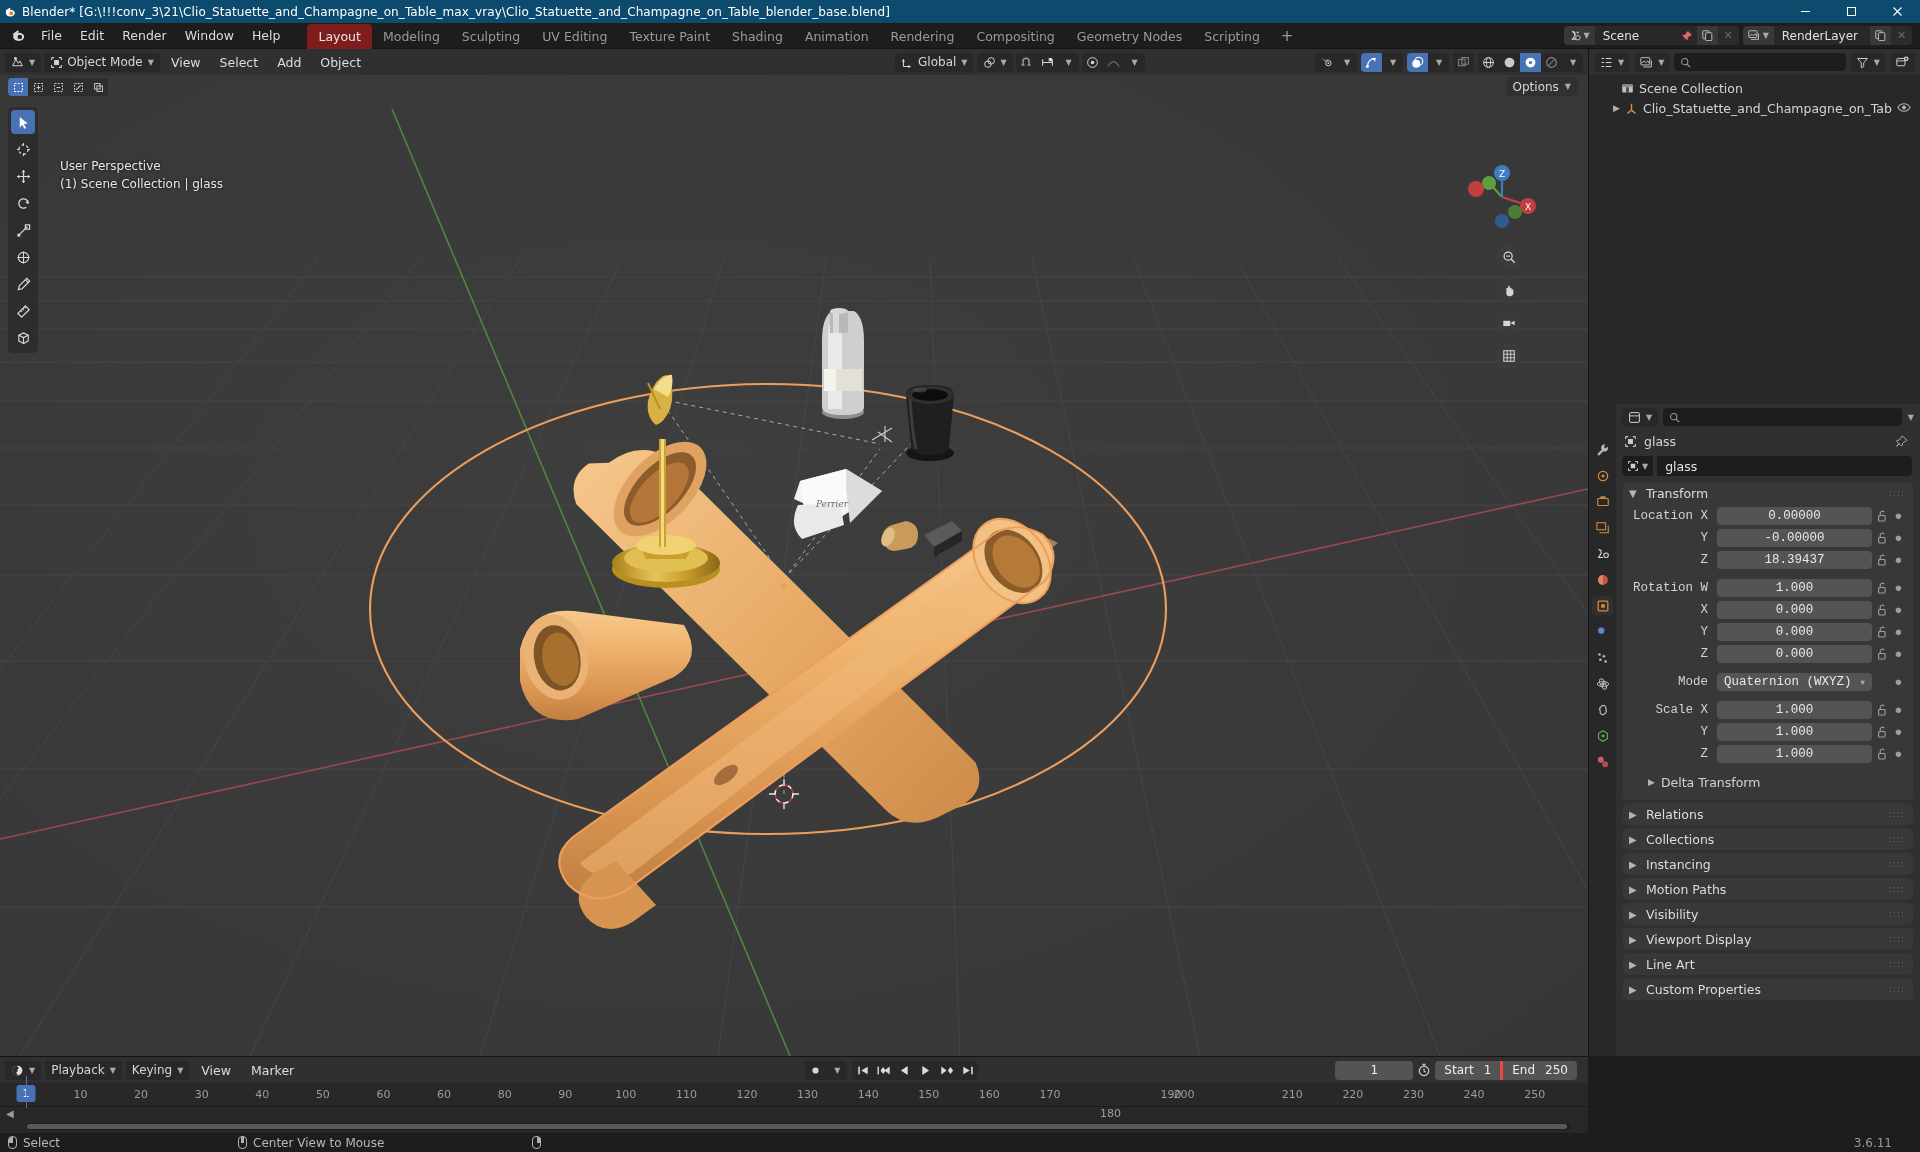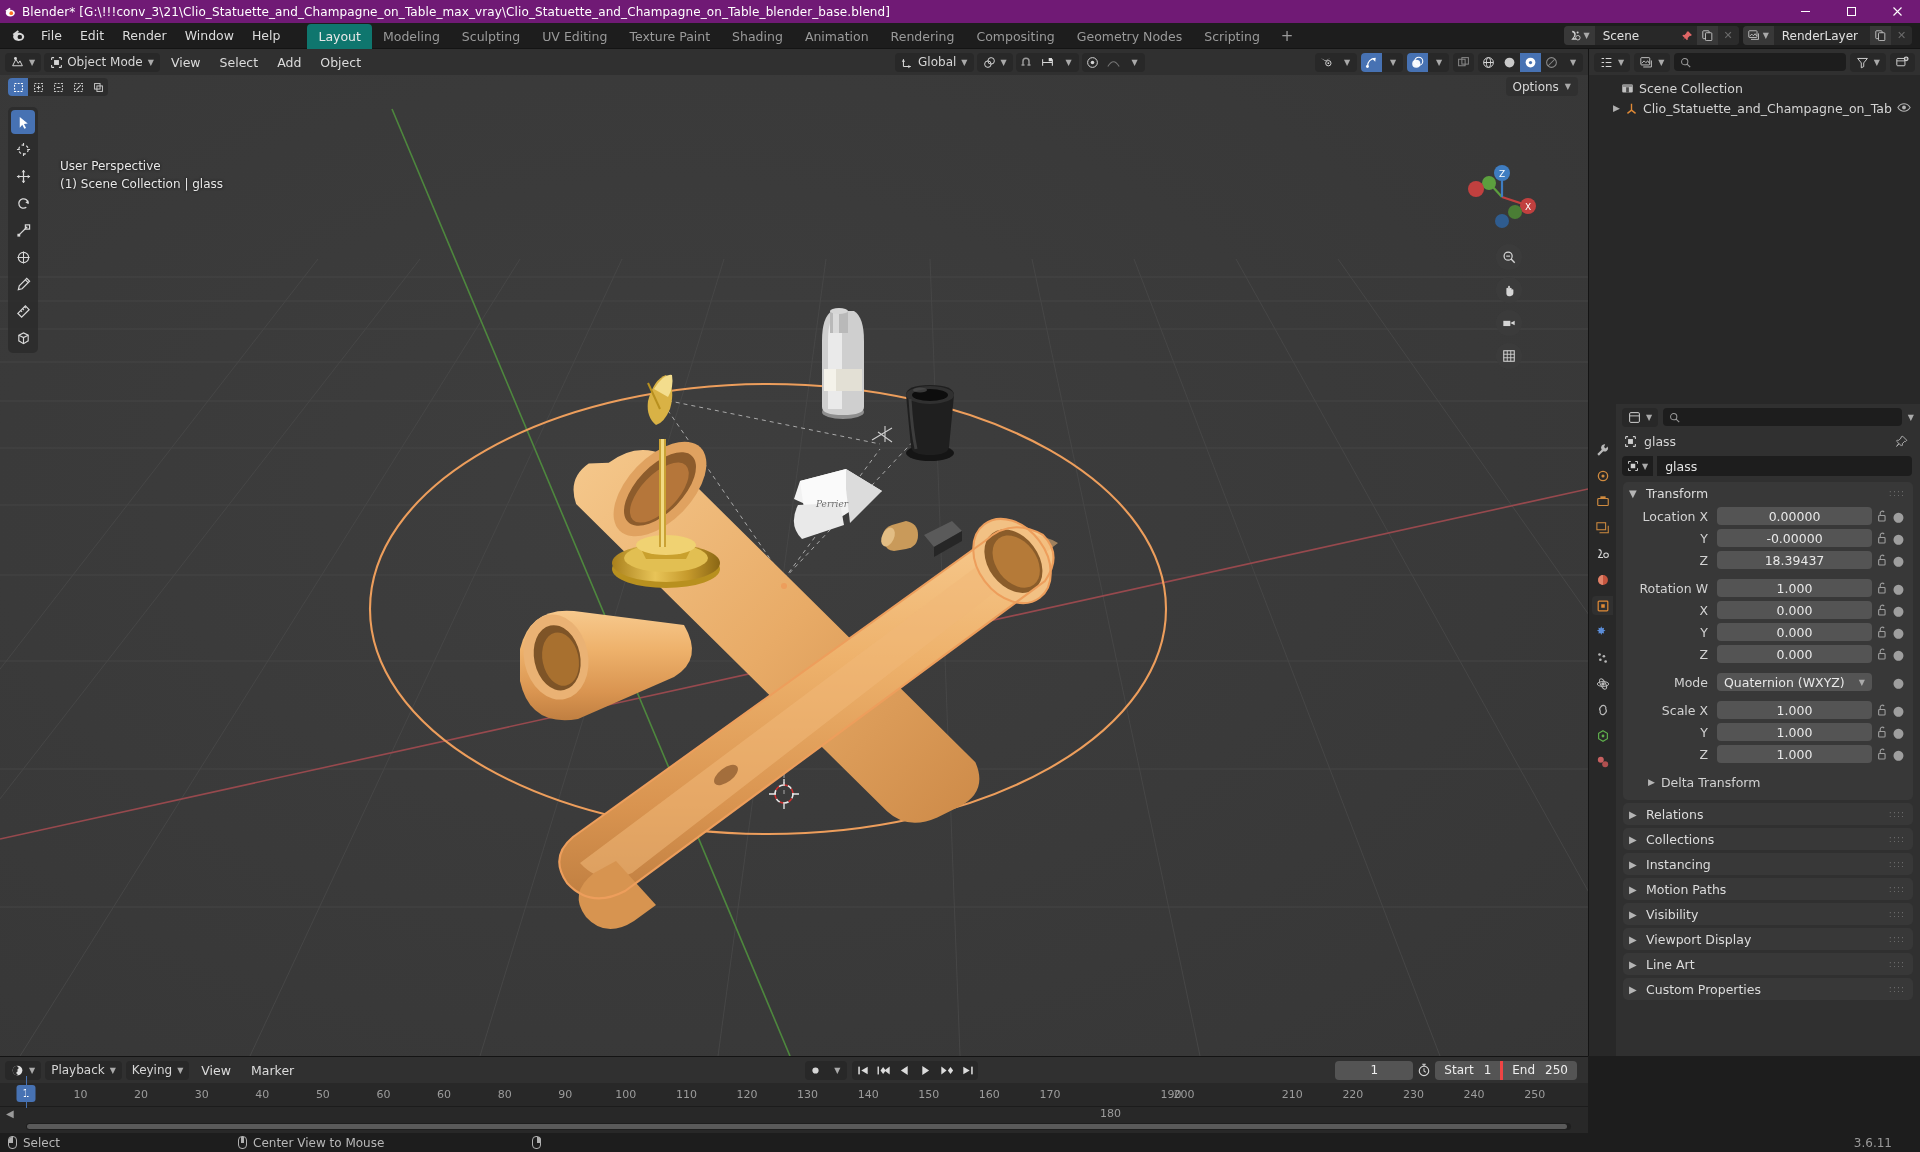--- a/index.html
+++ b/index.html
@@ -9,21 +9,21 @@
     font-family: "DejaVu Sans", sans-serif;
     font-size: 12.5px;
     color: #e5e5e5;
     overflow: hidden;
   }
   .app { position: relative; width: 1920px; height: 1152px; }
 
   
   .titlebar {
     position: absolute; top: 0; left: 0; width: 1920px; height: 23px;
-    background: #701a75; display: flex; align-items: center;
+    background: #0c4a6e; display: flex; align-items: center;
   }
   .titlebar .tb-icon {
     width: 22px; height: 23px; display: flex; align-items: center; justify-content: center;
   }
   .titlebar .tb-text {
     font-size: 12px; color: #ffffff; white-space: nowrap; letter-spacing: .1px;
   }
   .win-btns { margin-left: auto; display: flex; height: 23px; }
   .win-btn { width: 46px; height: 23px; display: flex; align-items: center; justify-content: center; color:#fff; }
 
@@ -36,21 +36,21 @@
   .blender-logo { width: 26px; height: 20px; display:flex; align-items:center; justify-content:center; }
   .menu-item {
     padding: 3px 9px; font-size: 12.5px; color: #dcdcdc; border-radius: 3px; cursor: default;
     white-space: nowrap;
   }
   .ws-tabs { display: flex; align-items: center; margin-left: 18px; height: 26px; }
   .ws-tab {
     padding: 5px 11px; font-size: 12.5px; color: #9a9a9a; white-space: nowrap;
     border-radius: 4px 4px 0 0; align-self: flex-end; line-height: 15px;
   }
-  .ws-tab.active { background: #0f766e; color: #e8e8e8; }
+  .ws-tab.active { background: #7f1d1d; color: #e8e8e8; }
   .ws-plus { padding: 3px 10px; color: #9a9a9a; font-size: 15px; }
   .topbar-right { margin-left: auto; display: flex; align-items: center; gap: 4px; padding-right: 8px; }
   .db-field {
     display: flex; align-items: center; height: 19px; background: #282828;
     border-radius: 4px; overflow: hidden;
   }
   .db-ico {
     background: #383838; display:flex; align-items:center; gap:2px;
     padding: 0 5px; height: 19px; color:#d0d0d0;
   }
@@ -155,21 +155,21 @@
   .id-icobox { display:flex; align-items:center; gap:2px; background:#1d1d1d; border-radius:4px 0 0 4px;
                height:20px; padding:0 5px; color:#cfcfcf; }
   .id-name { flex:1; height:20px; background:#1d1d1d; border-radius:0 4px 4px 0; display:flex;
              align-items:center; padding-left:8px; font-size:12.5px; color:#e4e4e4; }
   .panel { margin: 0 7px 3px 7px; background: #383838; border-radius: 5px; }
   .panel-head { display:flex; align-items:center; height: 22px; padding-left: 6px; gap:6px;
                 font-size:12.5px; color:#dcdcdc; }
   .panel-head .tri { color:#b5b5b5; font-size:10px; width: 11px; }
   .panel-head .dots { margin-left:auto; padding-right:8px; color:#6d6d6d; font-size:9px; letter-spacing:1px; }
   .panel-body { padding: 2px 8px 8px 8px; }
-  .prow { display:flex; align-items:center; height: 20px; margin-bottom: 2px; }
+  .prow { display:flex; align-items:center; height: 20px; margin-bottom: 2px; font-family: Liberation Mono, monospace; }
   .plabel { width: 86px; text-align: right; padding-right: 9px; font-size: 12.5px; color: #d2d2d2; }
   .pfield {
     flex: 1; height: 18px; background: #545454; border-radius: 4px; display:flex; align-items:center;
     justify-content:center; font-size: 12.5px; color: #e8e8e8;
   }
   .pfield.drop { justify-content: space-between; padding: 0 7px; background:#545454; }
   .prow .lock { width: 20px; display:flex; align-items:center; justify-content:center; color:#9e9e9e; font-size:11px; }
   .prow .dot  { width: 13px; display:flex; align-items:center; justify-content:center; color:#9e9e9e; font-size:13px; }
   .subpanel-head { display:flex; align-items:center; gap:6px; height:20px; padding-left:17px;
                    font-size:12.5px; color:#d2d2d2; }

